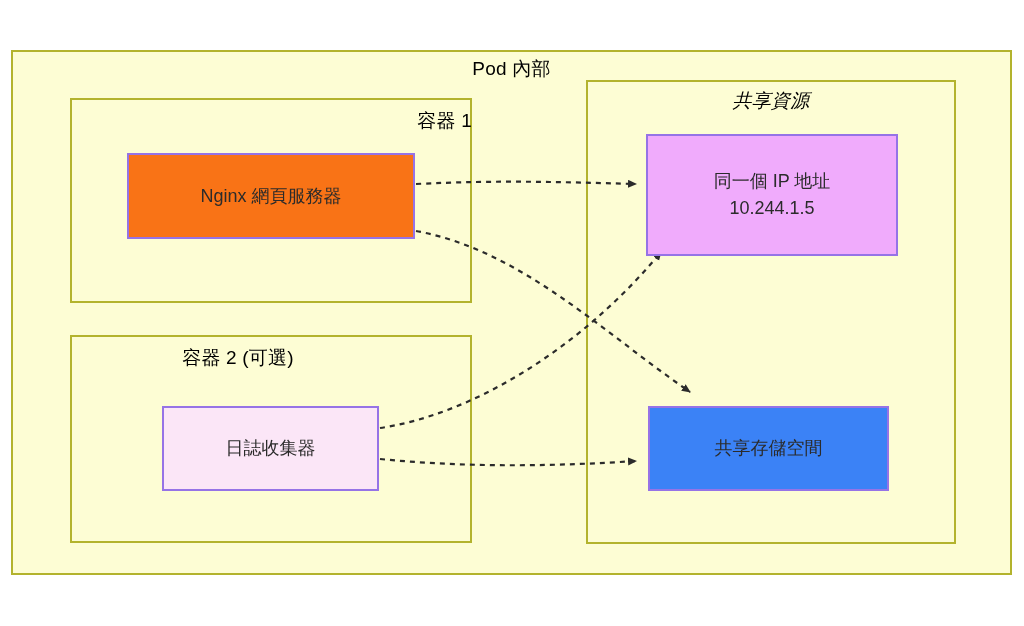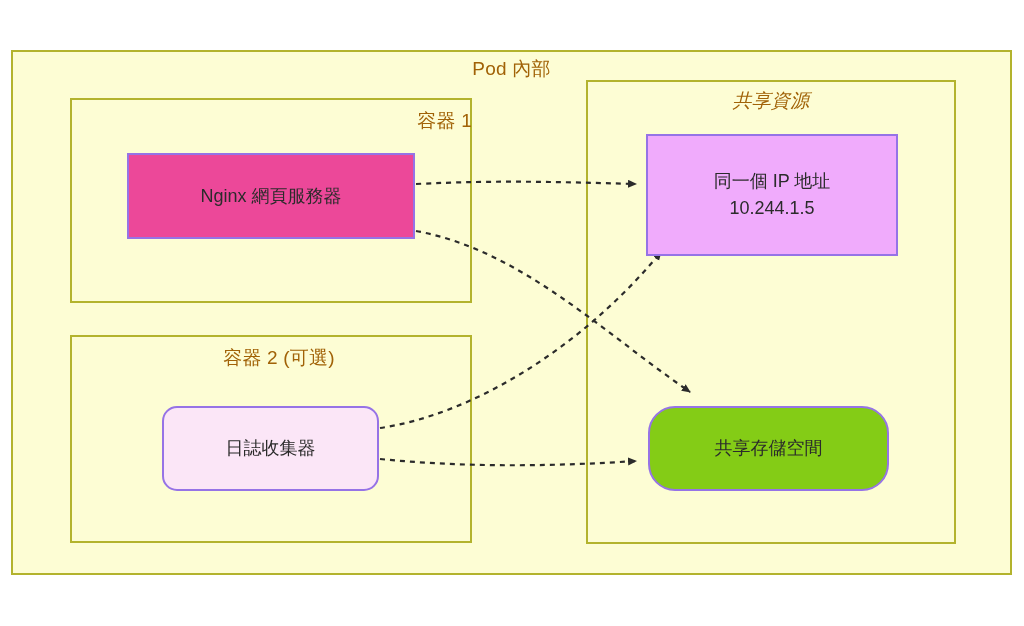--- a/index.html
+++ b/index.html
@@ -26,37 +26,37 @@
   .group {
     background: #fdfdd4;
     border: 2px solid #b3b32d;
   }
   .group-title {
     position: absolute;
     left: 0;
     right: 0;
     text-align: center;
     font-size: 19px;
-    color: #a16207;
+    color: #000000;
     letter-spacing: 0.2px;
     white-space: nowrap;
   }
   
   .node {
     border: 2px solid #9673e6;
     text-align: center;
     line-height: 1.5;
     font-size: 18px;
     color: #2b2b2b;
     flex-direction: column;
   }
-  .node-peach { background: #ec4899; }
+  .node-peach { background: #f97316; }
   .node-pink  { background: #fbe6f7; }
   .node-blue  { background: #f0abfc; }
-  .node-green { background: #84cc16; border-radius: 27px; }
+  .node-green { background: #3b82f6; }
   .node-line { display: block; }
   svg.edges {
     position: absolute;
     left: 0;
     top: 0;
     width: 1024px;
     height: 626px;
     pointer-events: none;
   }
   .edge-path {
@@ -72,21 +72,21 @@
 
 <div id="canvas">
 
   <div class="box group" style="left:11px; top:50px; width:1001px; height:525px;"></div>
   <div class="group-title" style="left:11px; top:56px; width:1001px;">Pod 內部</div>
 
   <div class="box group" style="left:70px; top:98px; width:402px; height:205px;"></div>
   <div class="group-title" style="left:70px; top:108px; width:402px;text-align:right;">容器 1</div>
 
   <div class="box group" style="left:70px; top:335px; width:402px; height:208px;"></div>
-  <div class="group-title" style="left:70px; top:345px; width:336px;padding-left:41px;">容器 2 (可選)</div>
+  <div class="group-title" style="left:70px; top:345px; width:336px;">容器 2 (可選)</div>
 
   <div class="box group" style="left:586px; top:80px; width:370px; height:464px;"></div>
   <div class="group-title" style="left:586px; top:88px; width:370px;font-style:italic;">共享資源</div>
 
   <svg class="edges" viewBox="0 0 1024 626">
     <defs>
       <marker id="arrow" markerWidth="10" markerHeight="10" refX="8" refY="4" orient="auto" markerUnits="userSpaceOnUse">
         <path d="M0,0 L9,4 L0,8 z" fill="#2b2b2b"></path>
       </marker>
     </defs>
@@ -97,21 +97,21 @@
 
     <path class="edge-path" d="M380,428 C470,415 580,350 661,252" marker-end="url(#arrow)"></path>
 
     <path class="edge-path" d="M380,459 C470,468 560,466 636,461" marker-end="url(#arrow)"></path>
   </svg>
 
   <div class="box node node-peach" style="left:127px; top:153px; width:288px; height:86px;">
     <span class="node-line">Nginx 網頁服務器</span>
   </div>
 
-  <div class="box node node-pink" style="left:162px; top:406px; width:217px; height:85px;border-radius:15px;">
+  <div class="box node node-pink" style="left:162px; top:406px; width:217px; height:85px;">
     <span class="node-line">日誌收集器</span>
   </div>
 
   <div class="box node node-blue" style="left:646px; top:134px; width:252px; height:122px;">
     <span class="node-line">同一個 IP 地址</span>
     <span class="node-line">10.244.1.5</span>
   </div>
 
   <div class="box node node-green" style="left:648px; top:406px; width:241px; height:85px;">
     <span class="node-line">共享存儲空間</span>

